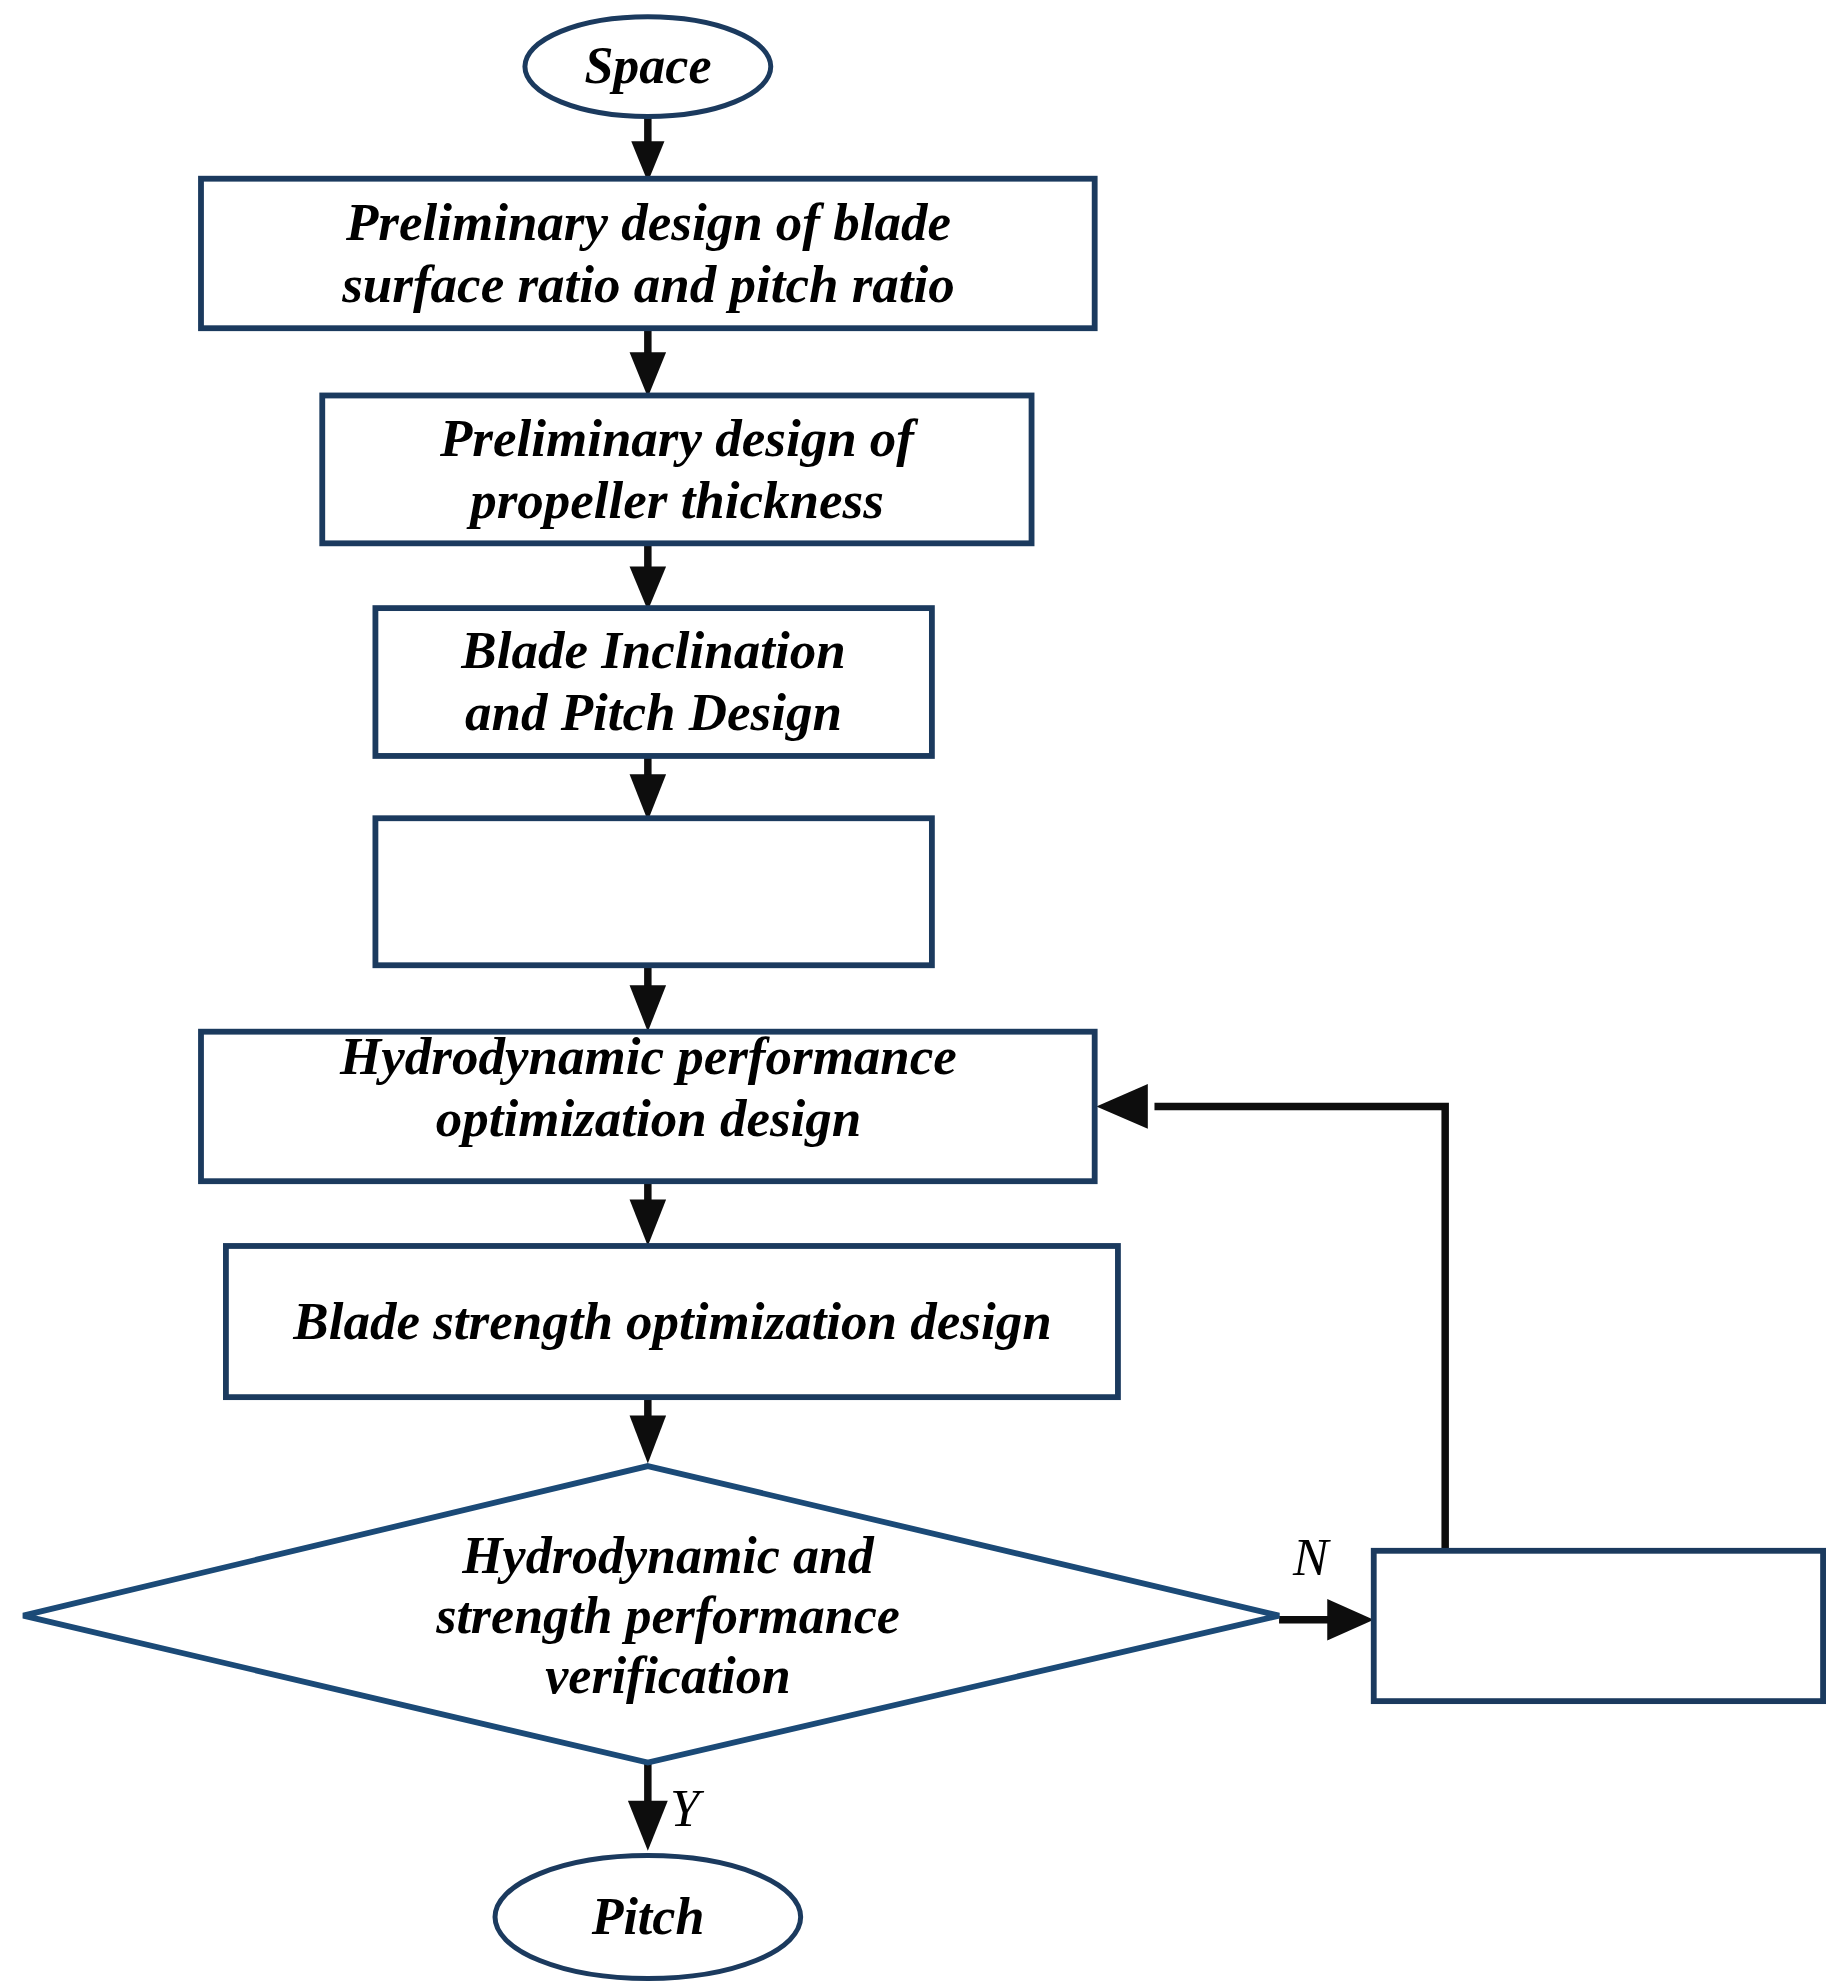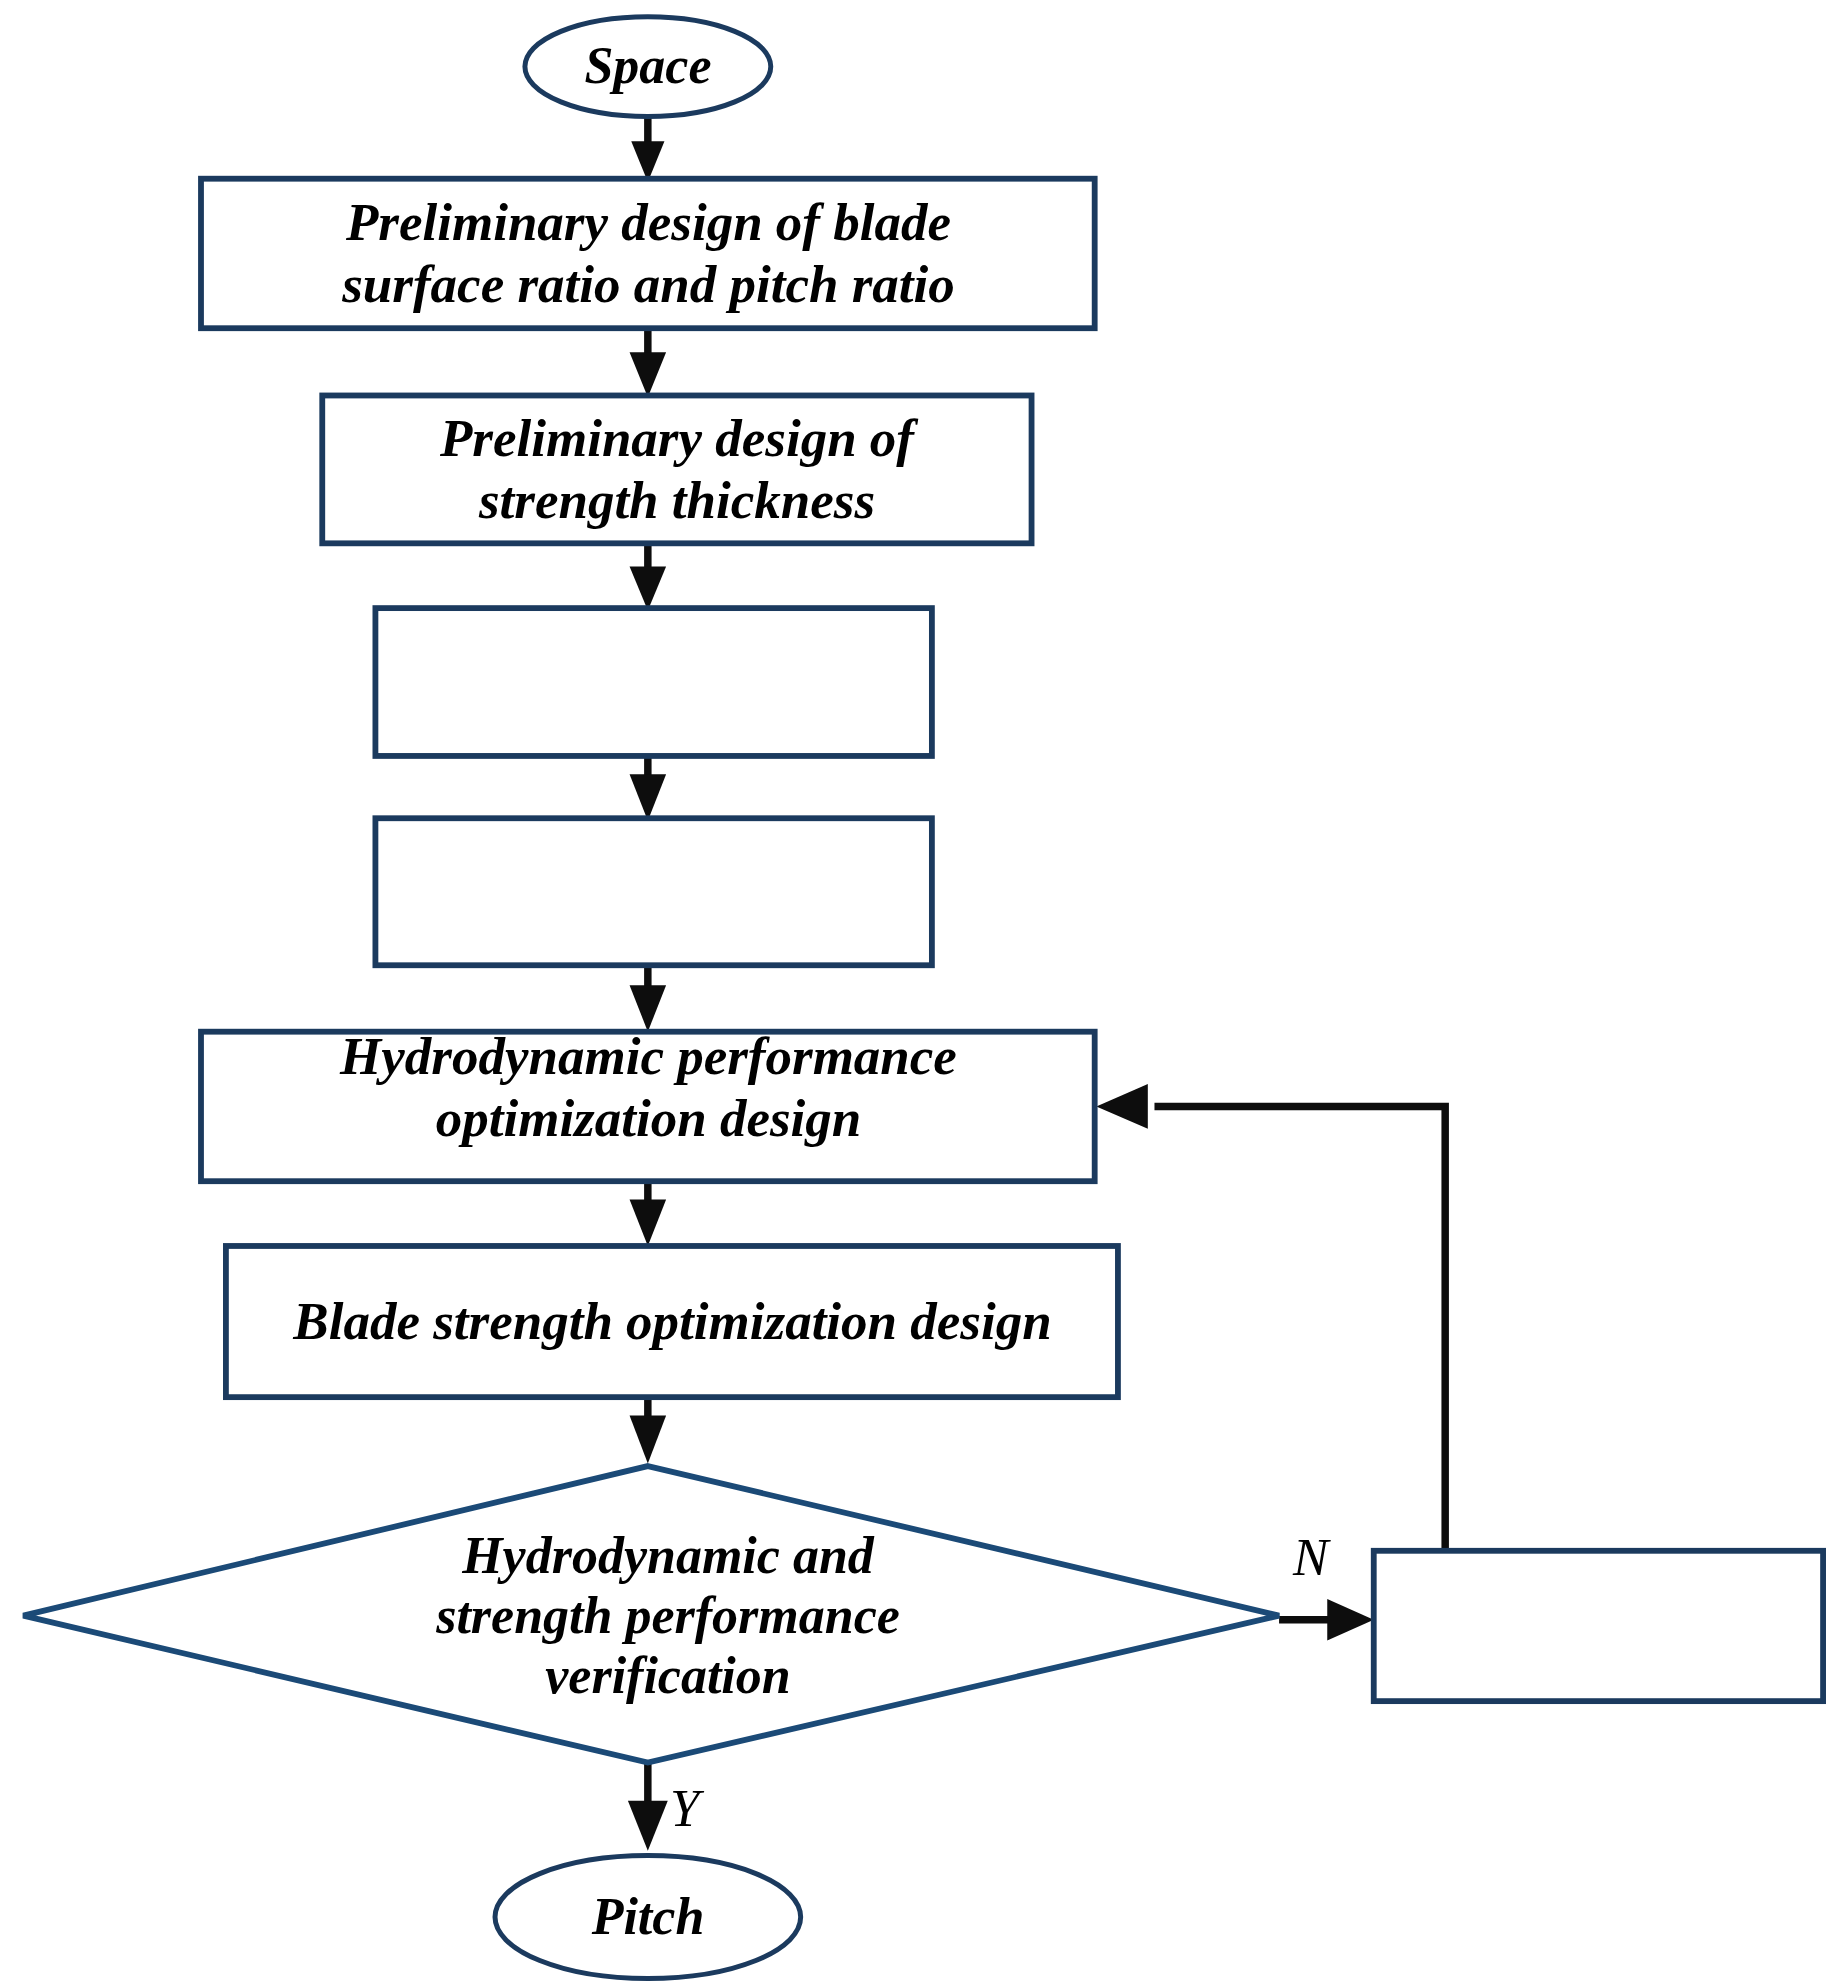--- a/index.html
+++ b/index.html
@@ -158,22 +158,24 @@
 
     <ellipse class="node-shape term-oval" cx="780" cy="2308" rx="184" ry="74"></ellipse>
   </svg>
 
   <div class="node-label lbl-term" style="left:525px; top:16.6px; width:246px; height:100px;">Space</div>
 
   <div class="node-label lbl-proc" style="left:208px; top:182px; width:881px; height:143px;text-align:center;">Preliminary design of blade
 surface ratio and pitch ratio</div>
 
   <div class="node-label lbl-proc" style="left:329px; top:399px; width:696px; height:141px;">Preliminary design of
-strength thickness</div>
+propeller thickness</div>
 
+  <div class="node-label lbl-proc" style="left:382px; top:611px; width:543px; height:141px;">Blade Inclination
+and Pitch Design</div>
 
 
   <div class="node-label lbl-proc" style="left:208px; top:1035px; width:881px; height:105px;">Hydrodynamic performance
 optimization design</div>
 
   <div class="node-label lbl-proc" style="left:233px; top:1249px; width:879px; height:145px;">Blade strength optimization design</div>
 
   <div class="node-label lbl-decision" style="left:340px; top:1502px; width:656px; height:228px;">Hydrodynamic and
 strength performance
 verification</div>

